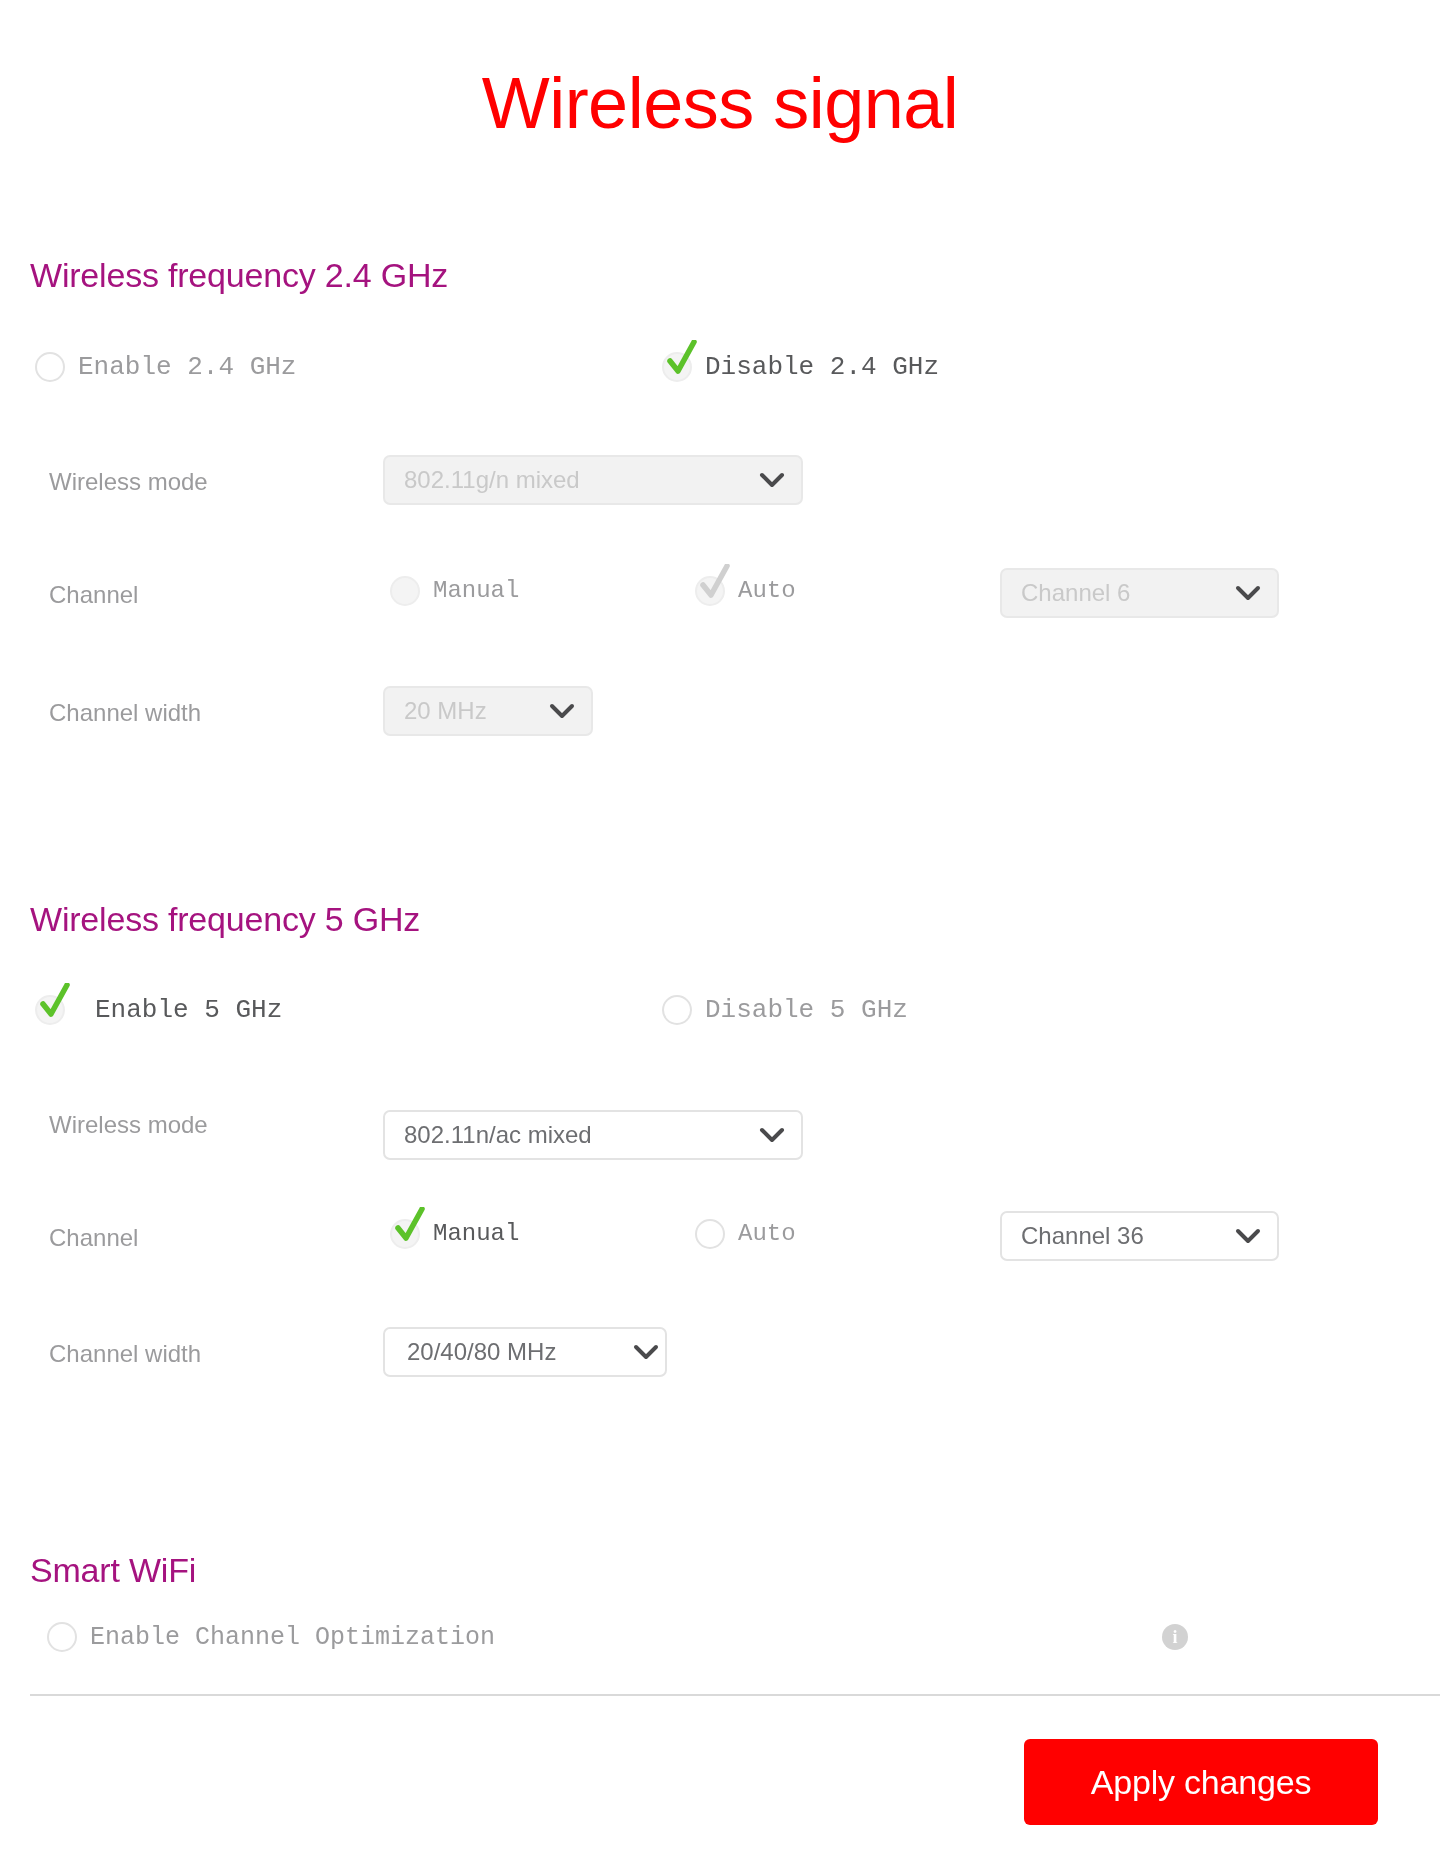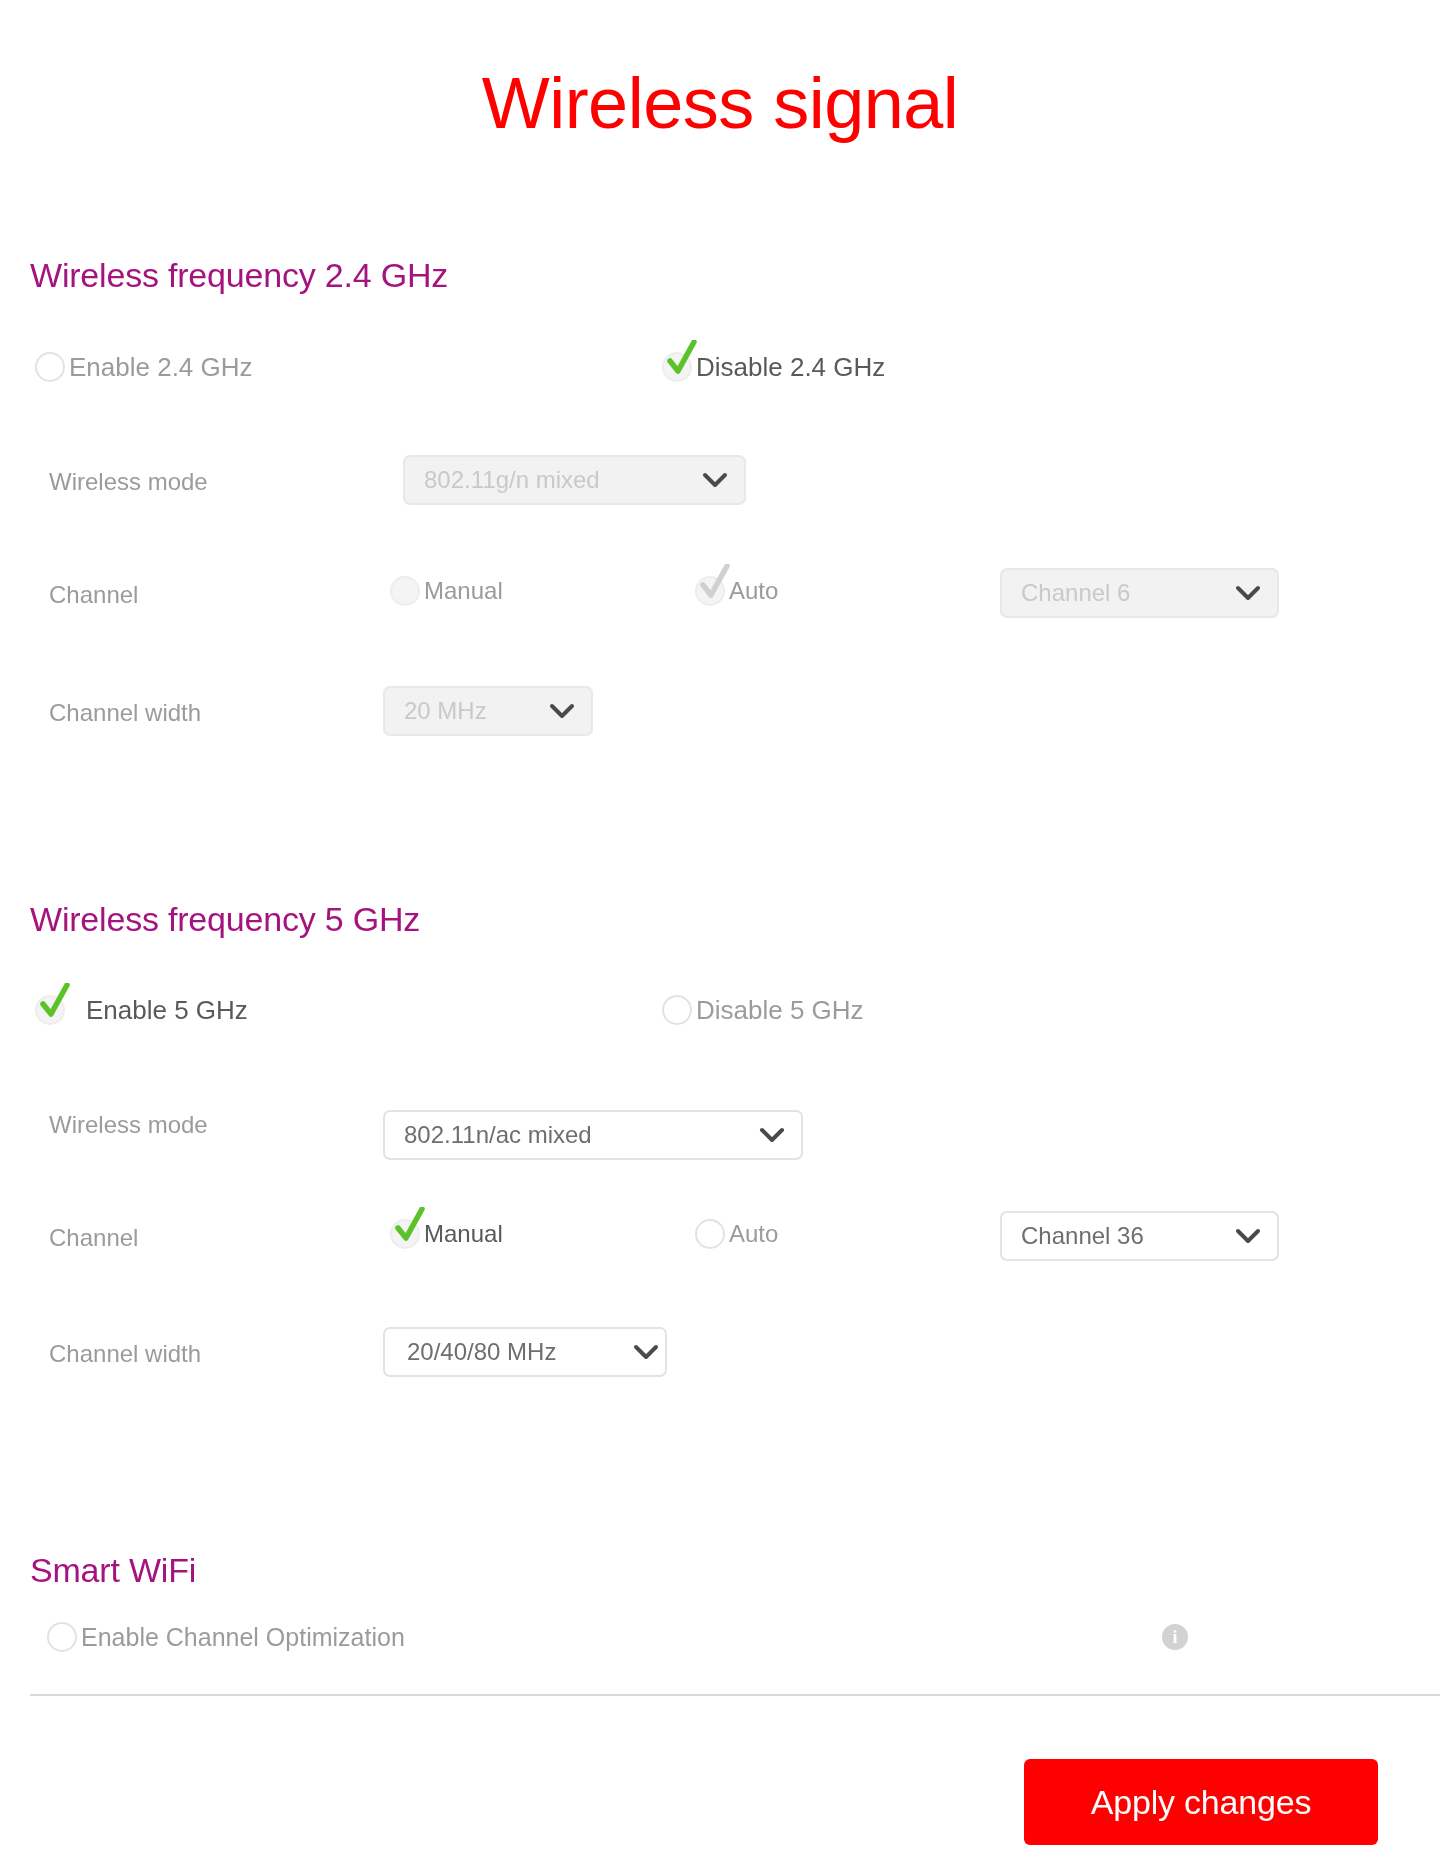--- a/index.html
+++ b/index.html
@@ -92,25 +92,26 @@
   }
   .radio-check {
     position: absolute;
     left: 2px;
     top: -12px;
     width: 34px;
     height: 40px;
     pointer-events: none;
   }
   .radio-label {
-    margin-left: 4px;
+    margin-left: 13px;
     font-size: 26px;
     color: #58595b;
     white-space: nowrap;
     line-height: 1;
+    font-family: Liberation Mono, monospace;
   }
   .radio-label.dim { color: #9b9b9d; }
 
   
   .field-label {
     position: absolute;
     font-size: 24px;
     color: #58595b;
     white-space: nowrap;
     line-height: 1;
@@ -187,21 +188,20 @@
     background: #ff0000;
     color: #ffffff;
     border: none;
     border-radius: 6px;
     font-family: "Liberation Sans", sans-serif;
     font-size: 34px;
     font-weight: 400;
     letter-spacing: -0.2px;
     cursor: pointer;
     line-height: 1;
-    margin-top: 20px;
   }
 </style>
 </head>
 <body>
 
 <div class="page">
 
   <h1 class="page-title">Wireless signal</h1>
 
   <h2 id="h-24" class="section-heading">Wireless frequency 2.4 GHz</h2>
@@ -219,21 +219,21 @@
         <svg class="radio-check" viewBox="0 0 34 40">
           <path d="M6 21 L14 31 L30 2" fill="none" stroke="#5cc22a" stroke-width="5.5" stroke-linecap="round" stroke-linejoin="round"></path>
         </svg>
       </span>
       <span class="radio-label">Disable 2.4 GHz</span>
     </div>
   </div>
 
   <div class="row" style="top:455px;">
     <span class="field-label dim" style="left:49px; top:15px;">Wireless mode</span>
-    <div class="select disabled" style="left:383px; top:0; width:343px;margin-left:20px;">
+    <div class="select disabled" style="left:383px; top:0; width:420px;">
       <span class="select-value">802.11g/n mixed</span>
       <svg class="chev" width="26" height="16" viewBox="0 0 26 16">
         <path d="M3 3 L13 13 L23 3" fill="none" stroke="#4a4a4c" stroke-width="4" stroke-linecap="round" stroke-linejoin="round"></path>
       </svg>
     </div>
   </div>
 
   <div class="row" style="top:568px;">
     <span class="field-label dim" style="left:49px; top:15px;">Channel</span>
     <div class="radio-opt static" style="left:390px; top:3px;">

